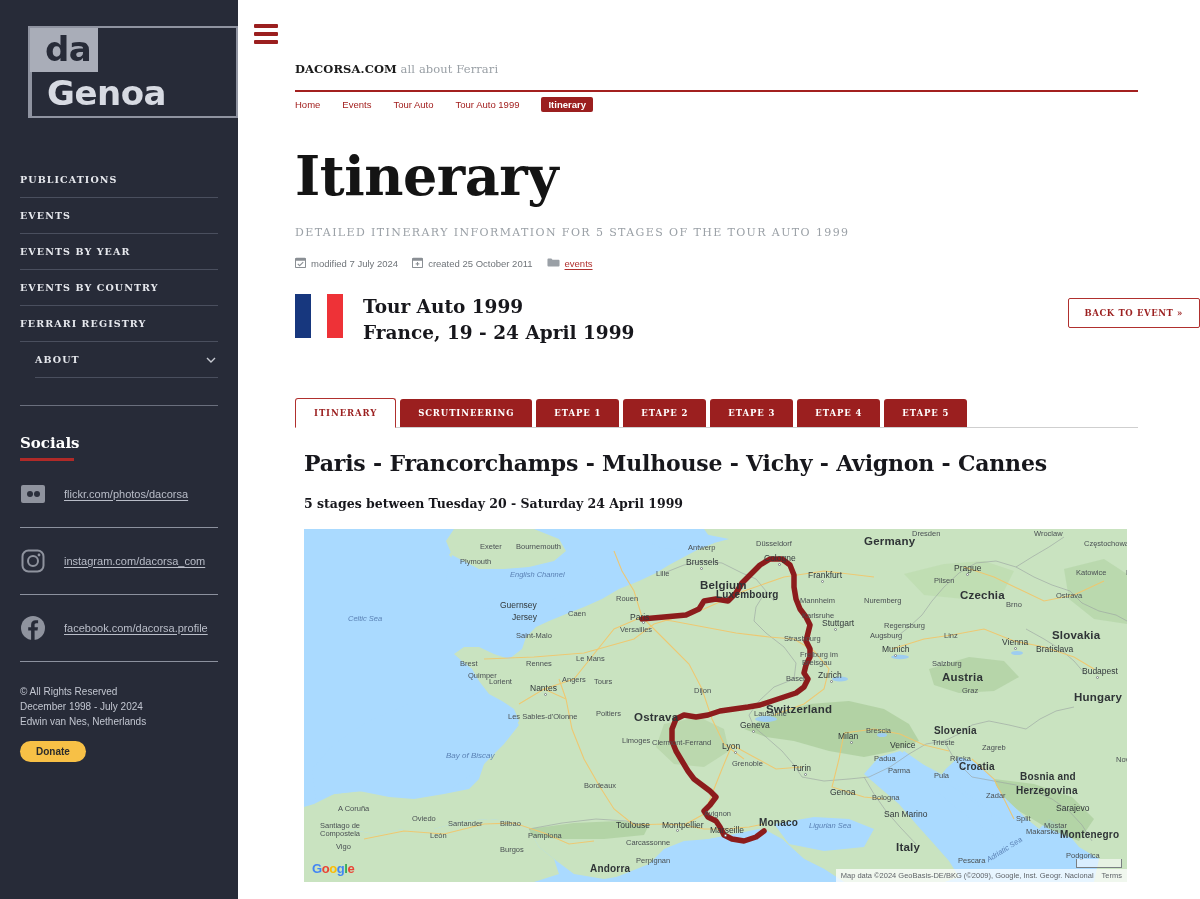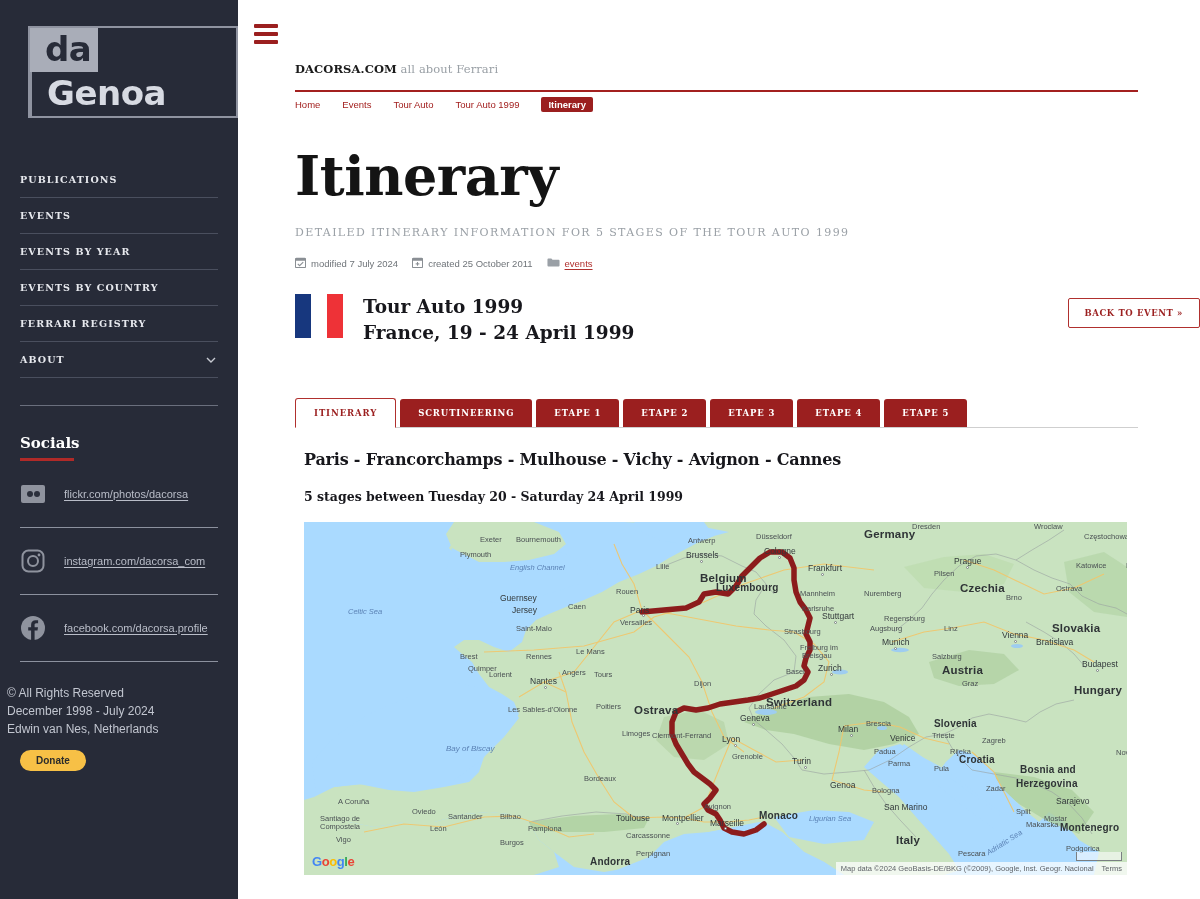--- a/index.html
+++ b/index.html
@@ -45,21 +45,21 @@
     color: #e7e9ee;
     font-family: "DejaVu Serif", serif;
     font-weight: 700;
     font-size: 9.5px;
     letter-spacing: 1.1px;
     padding: 12px 0 12px 0;
     border-bottom: 1px solid #4a4f5e;
     cursor: pointer;
     text-transform: uppercase;
   }
-  .nav-item:last-child { border-bottom: 1px solid #4a4f5e; }
+  .nav-item:last-child { border-bottom: 1px solid #4a4f5e; margin-left: 15px; }
   .nav-item .chev {
     position:absolute; right:2px; top: 50%; transform: translateY(-50%);
     width: 10px; height: 10px;
   }
   .nav-spacer { height: 28px; border-bottom: 1px solid #6a6f7d; margin: 0 20px 0 20px; }
 
   .socials-head {
     margin: 28px 20px 0 20px;
     color: #ffffff;
     font-family: "DejaVu Serif", serif;
@@ -78,23 +78,23 @@
   .social-row:first-of-type { padding-top: 24px; }
   .social-icon { width: 26px; height: 26px; flex: 0 0 26px; margin-right: 18px; }
   .social-link {
     color: #b9bdc8;
     font-size: 11px;
     text-decoration: underline;
     text-underline-offset: 2px;
   }
 
   .copyright {
-    margin: 22px 20px 0 7px;
+    margin: 22px 20px 0 20px;
     color: #c2c6d0;
-    font-size: 12px;
+    font-size: 10px;
     line-height: 1.5;
   }
   .donate {
     margin: 12px 0 0 20px;
     display:inline-block;
     background: #f7c046;
     color: #2b2b2b;
     font-size: 10px;
     font-weight: 700;
     padding: 5px 16px;
@@ -203,21 +203,21 @@
   }
   .tab.active {
     background:#fff; color:#9b1f1f;
     border: 1px solid #b0302e; border-bottom: 1px solid #fff;
     margin-bottom: -1px;
   }
 
   h2.route {
     font-family: "DejaVu Serif", serif;
     font-weight: 700;
-    font-size: 16px;
+    font-size: 22px;
     color: #17171c;
     margin: 22px 0 0 9px;
     letter-spacing: -0.2px;
   }
   .stages-note {
     margin: 20px 0 0 9px;
     font-family: "DejaVu Serif", serif;
     font-weight: 700;
     font-size: 12.5px;
     color: #17171c;

